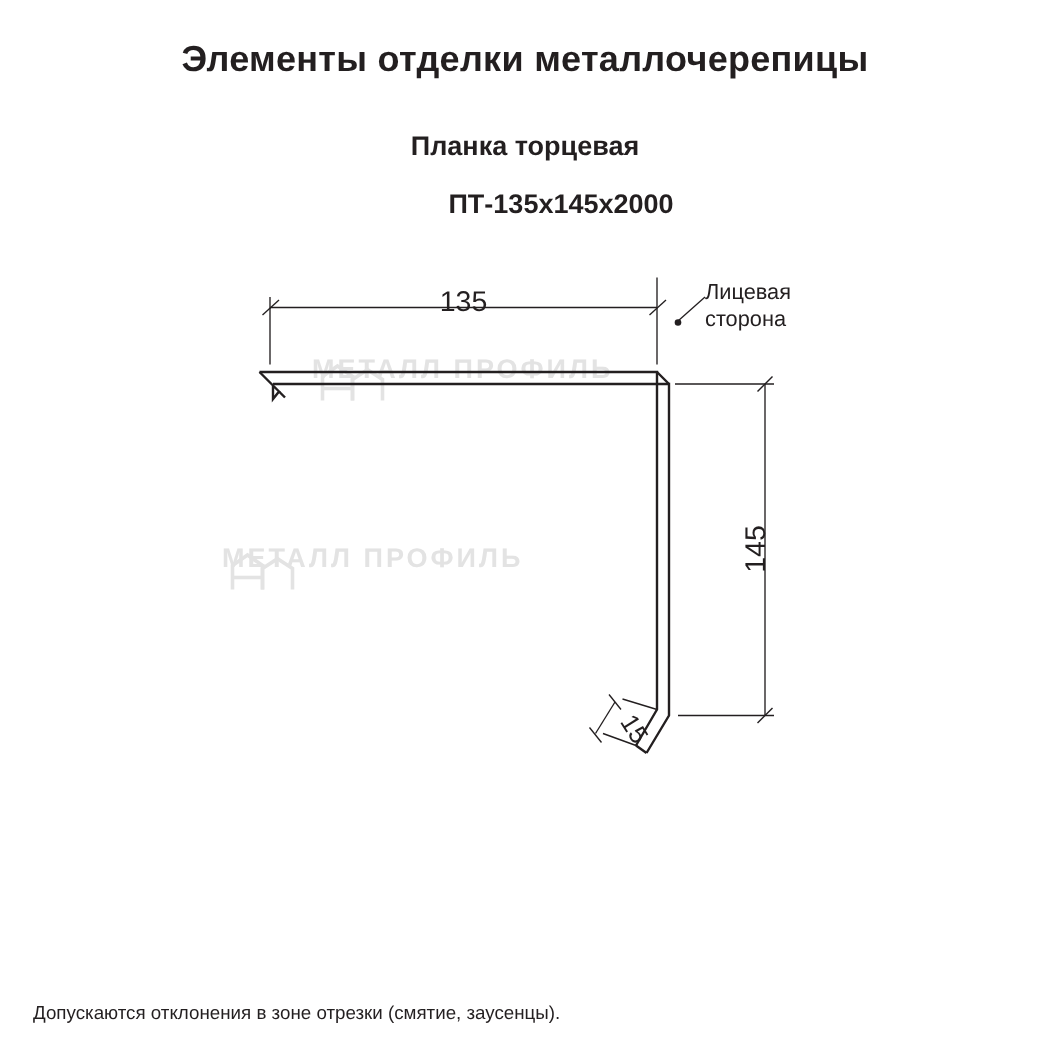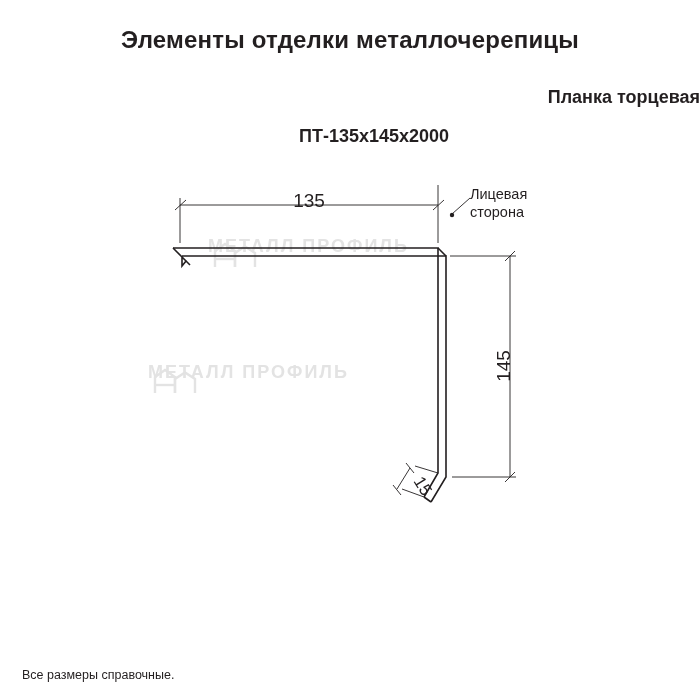--- a/index.html
+++ b/index.html
@@ -30,21 +30,21 @@
     text-align: center;
     font-size: 24px;
     font-weight: bold;
     letter-spacing: 0.2px;
   }
   .title-sub {
     position: absolute;
     top: 87px;
     left: 0;
     width: 700px;
-    text-align: right;
+    text-align: center;
     font-size: 18px;
     font-weight: bold;
   }
   .title-code {
     position: absolute;
     top: 126px;
     left: 0;
     width: 700px;
     text-align: center;
     font-size: 18px;
@@ -164,16 +164,16 @@
     <g stroke="#231f20" stroke-width="0.9" fill="none">
       <path d="M452 214 L470 198"></path>
       <line x1="452" y1="214" x2="452" y2="214"></line>
     </g>
     <circle cx="452" cy="215" r="2.2" fill="#231f20"></circle>
     <text x="470" y="199" font-family="Liberation Sans, sans-serif" font-size="14.5" fill="#231f20">Лицевая</text>
     <text x="470" y="217" font-family="Liberation Sans, sans-serif" font-size="14.5" fill="#231f20">сторона</text>
   </svg>
 
   <div class="footer">
-    <div>Все размеры справочные.</div>
+    <div>Допускаются отклонения в зоне отрезки (смятие, заусенцы).</div>
   </div>
 
 </div>
 
 </body></html>

